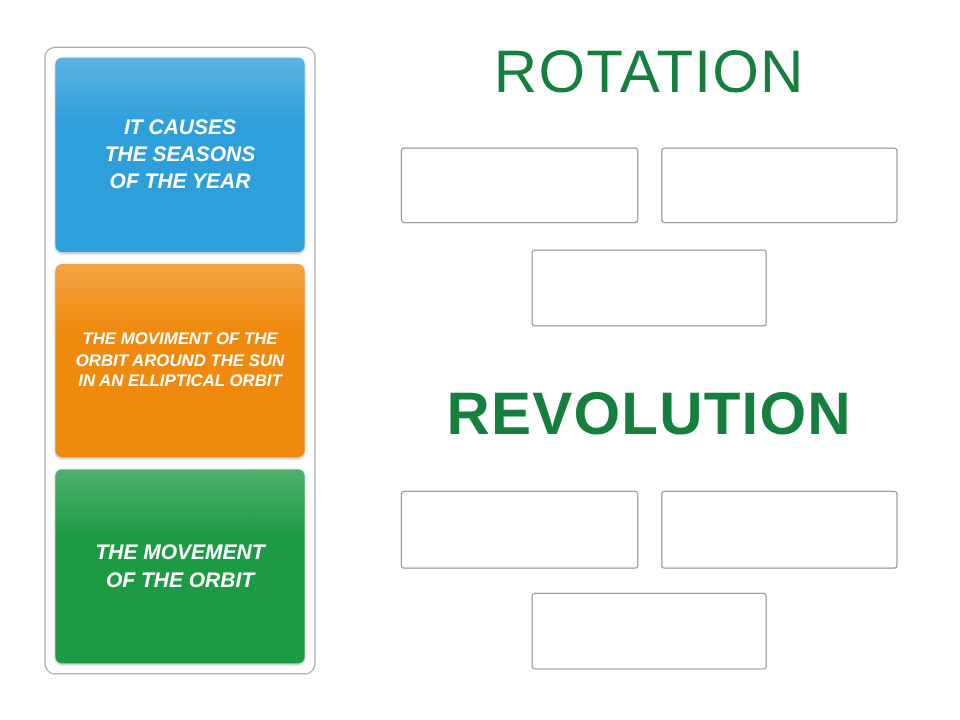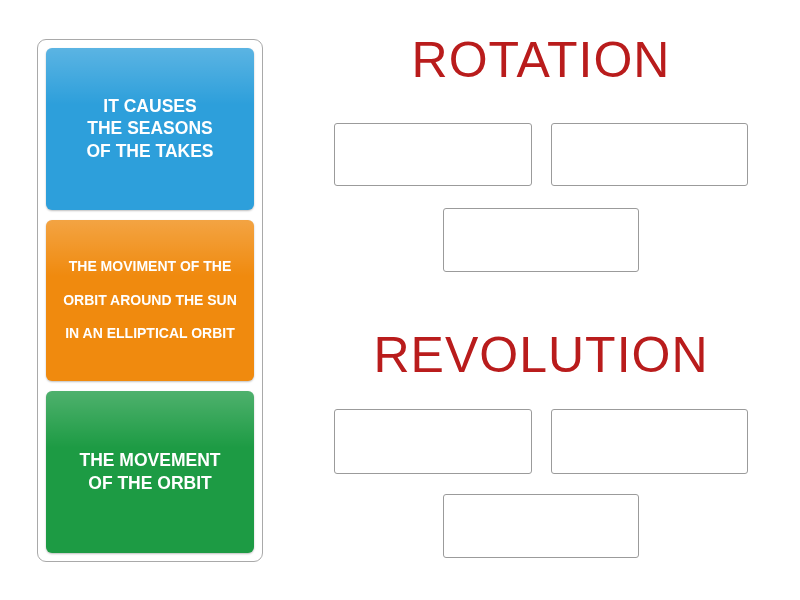--- a/index.html
+++ b/index.html
@@ -41,50 +41,51 @@
     justify-content: center;
     text-align: left;
     color: #ffffff;
     font-weight: bold;
     font-size: 17.5px;
     line-height: 1.3;
     cursor: grab;
     background-image: linear-gradient(rgba(255,255,255,0.22), rgba(255,255,255,0) 35%);
     box-shadow: 0 1px 2px rgba(0,0,0,0.25);
     user-select: none;
+    font-style: italic;
   }
   .card-blue   { background-color: #2d9fdb; }
   .card-red    { background-color: #da2240; }
-  .card-orange { background-color: #f08a0e; font-size: 14px; line-height: 1.28; gap: 16px; }
+  .card-orange { background-color: #f08a0e; font-size: 14px; line-height: 1.28; }
   .card-green  { background-color: #1d9b44; }
   .card-purple { background-color: #c655d8; }
   .card-navy   { background-color: #1a35b2; }
 
   
   .board {
     position: absolute;
     left: 334px;
     top: 0;
     width: 414px;
     height: 600px;
   }
   .group-title {
     position: absolute;
     left: 0;
     width: 100%;
     text-align: center;
     font-size: 50px;
     line-height: 56px;
     font-weight: 400;
-    color: #b91c1c;
+    color: #15803d;
     letter-spacing: 1px;
     white-space: nowrap;
   }
   .title-rotation   { top: 32px; }
-  .title-revolution { top: 327px; }
+  .title-revolution { top: 317px; font-weight: bold; }
 
   .slot {
     position: absolute;
     box-sizing: border-box;
     background: #ffffff;
     border: 1px solid #9b9b9b;
     border-radius: 3px;
   }
   
   .slot-r1a { left: 0;     top: 123px; width: 198px; height: 63px; }
@@ -98,21 +99,21 @@
 </head>
 <body>
 
 <div class="stage">
 
   <div class="tray">
 
     <div class="card card-blue">
       <div>IT CAUSES</div>
       <div>THE SEASONS</div>
-      <div>OF THE TAKES</div>
+      <div>OF THE YEAR</div>
     </div>
 
 
     <div class="card card-orange">
       <div>THE MOVIMENT OF THE</div>
       <div>ORBIT AROUND THE SUN</div>
       <div>IN AN ELLIPTICAL ORBIT</div>
     </div>
 
     <div class="card card-green">

